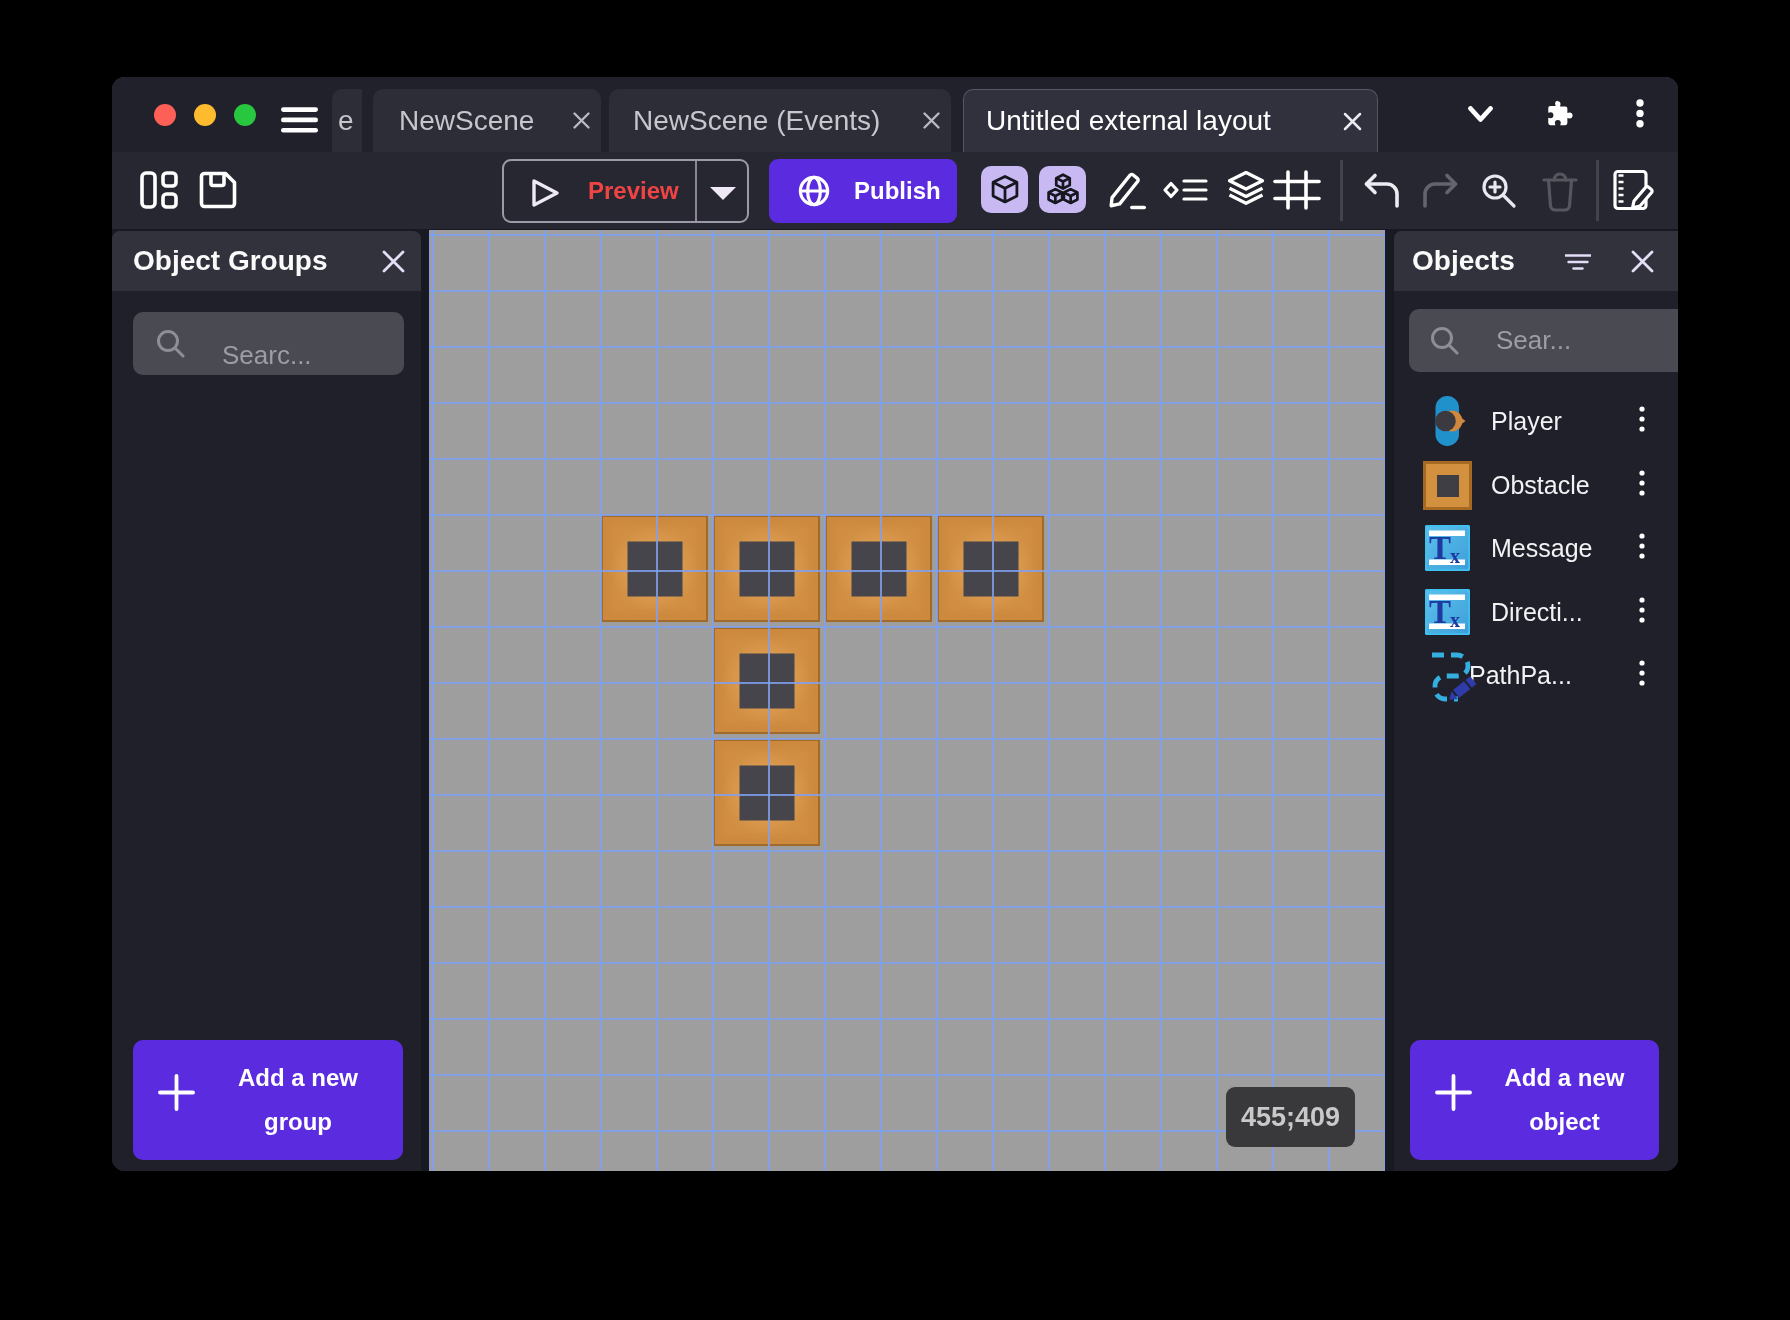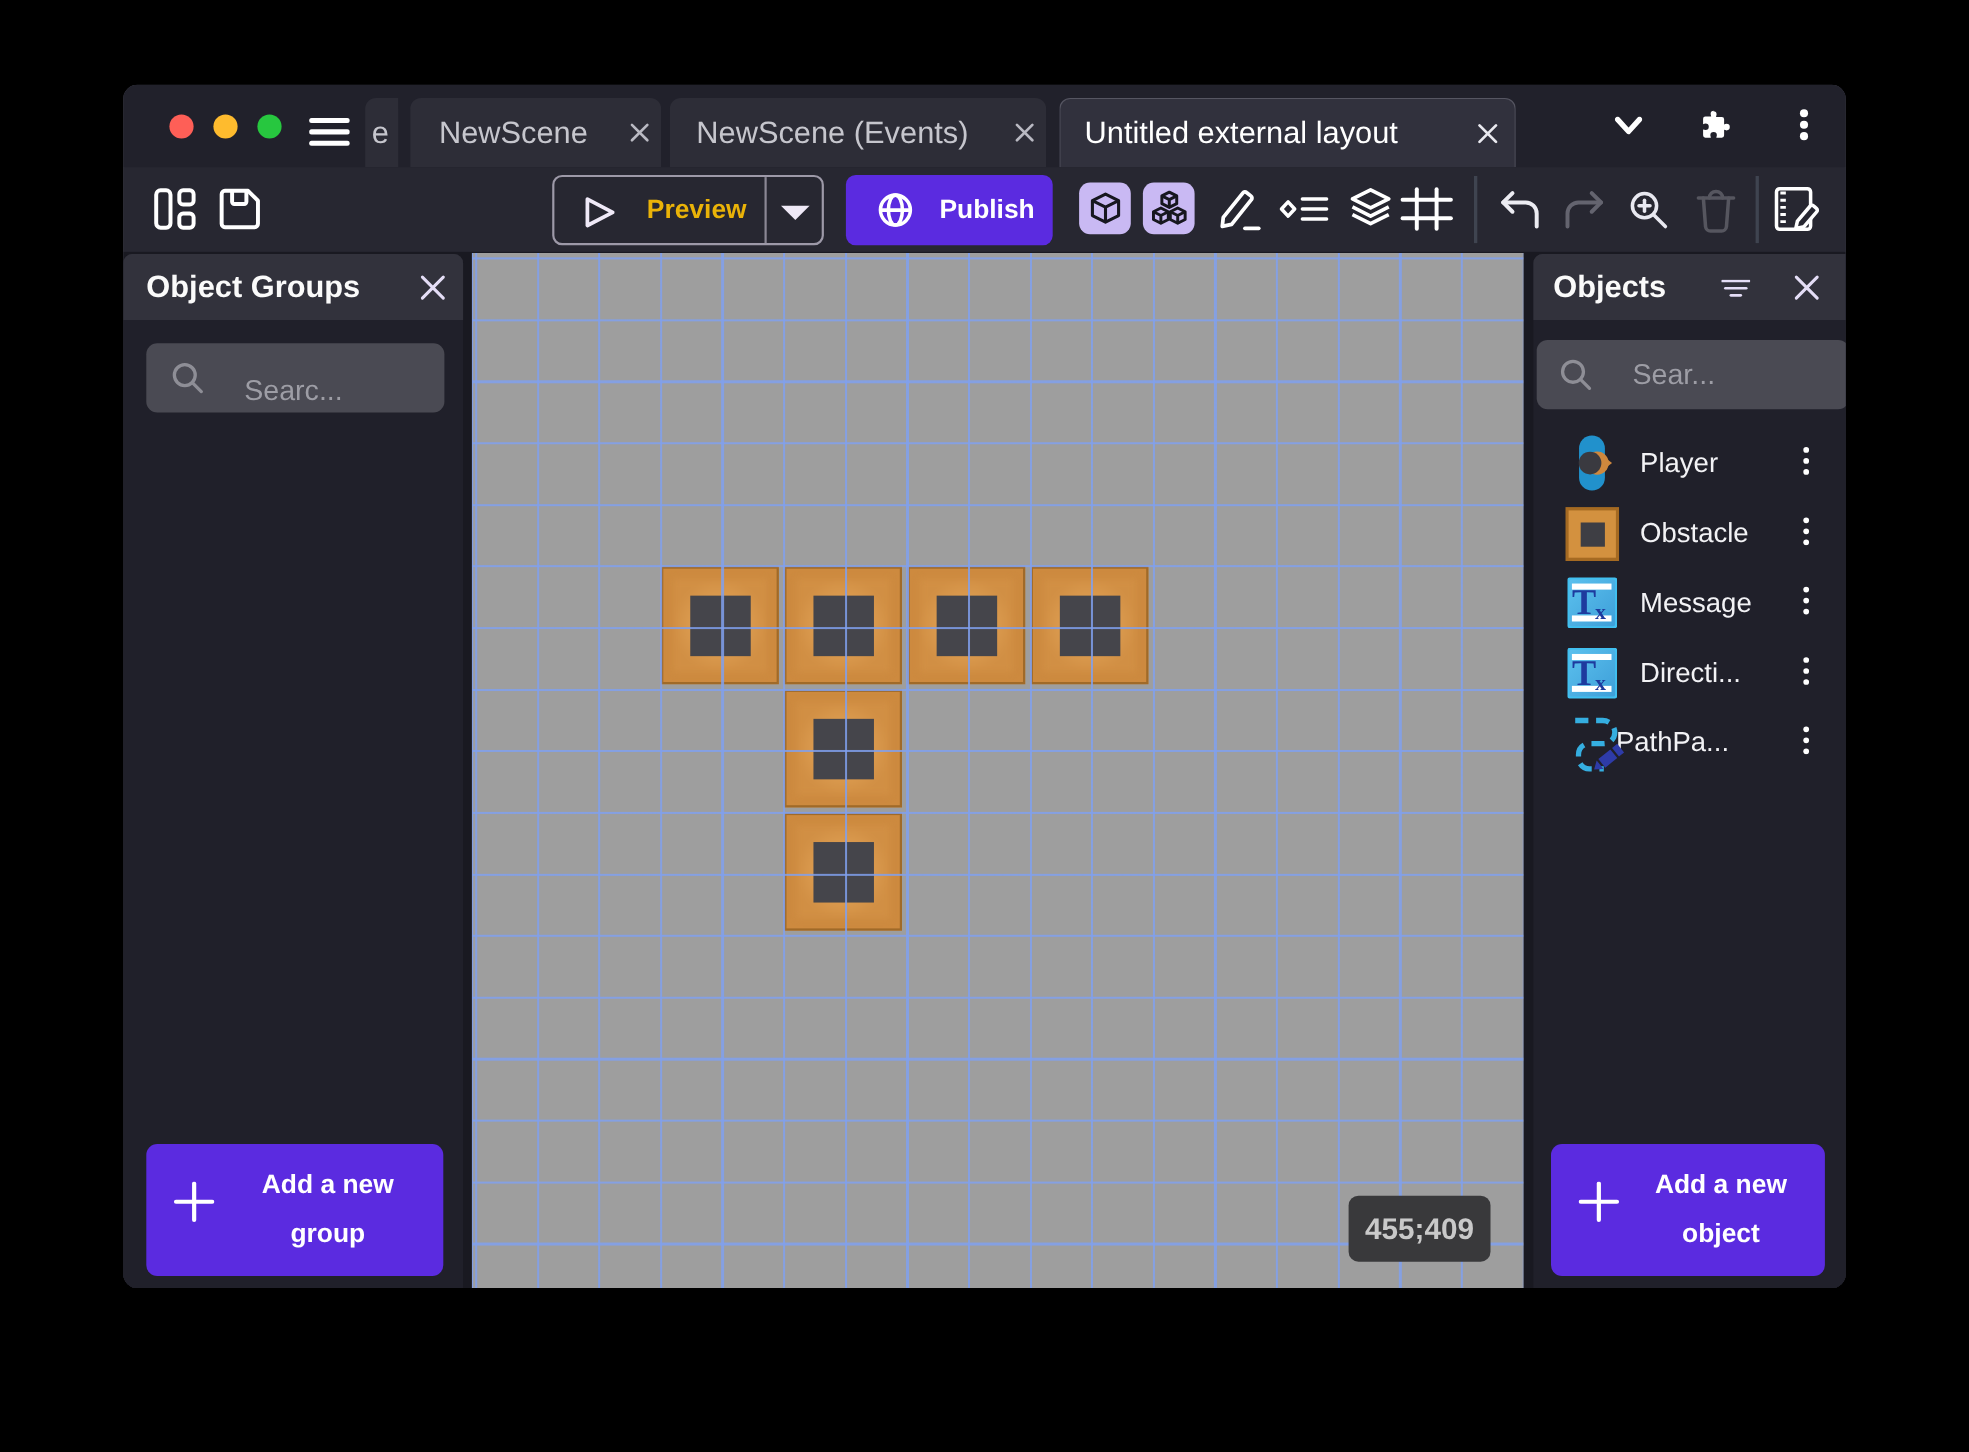--- a/index.html
+++ b/index.html
@@ -109,21 +109,21 @@
         <rect x="24" y="3" width="13" height="13" rx="3.5"></rect>
         <rect x="24" y="24" width="13" height="13" rx="3.5"></rect>
       </g>
     </svg>
     <svg class="abs" style="left:86px;top:18px;" width="40" height="40" viewBox="0 0 40 40">
       <g fill="none" stroke="#fff" stroke-width="3.6" stroke-linejoin="round">
         <path d="M6.5 3.5 h21 l9 9 v21 a3 3 0 0 1 -3 3 h-27 a3 3 0 0 1 -3 -3 v-27 a3 3 0 0 1 3 -3 z"></path>
         <path d="M26 3.5 v10 a2 2 0 0 1 -2 2 h-9 a2 2 0 0 1 -2 -2 v-10"></path>
       </g>
     </svg>
-    <div class="tbtn" style="top:7px;left:390px;width:247px;border:2px solid #9d99a8;color:#eab308;">
+    <div class="tbtn" style="top:7px;left:390px;width:247px;border:2px solid #9d99a8;color:#ef4444;">
       <svg class="abs" style="left:26px;top:17px;" width="31" height="30" viewBox="0 0 31 30">
         <path d="M4 3 L27 15 L4 27 Z" fill="none" stroke="#efe9f7" stroke-width="3.4" stroke-linejoin="round"></path>
       </svg>
       <span style="position:absolute;left:84px;top:50%;transform:translateY(-50%);font-size:24px;font-weight:700;">Preview</span>
       <div style="position:absolute;left:191px;top:0;width:2px;height:100%;background:#8a8794;"></div>
       <svg class="abs" style="left:205px;top:25px;" width="28" height="15" viewBox="0 0 28 15">
         <path d="M1 1 L14 14 L27 1 Z" fill="#efe9f7"></path>
       </svg>
     </div>
     <div class="tbtn" style="top:7px;left:657px;width:188px;background:#5b2be0;color:#fff;">
@@ -276,21 +276,21 @@
           <g stroke="#e4ddf6" stroke-width="2.4" stroke-linecap="round">
             <line x1="0.5" y1="1.5" x2="25.5" y2="1.5"></line>
             <line x1="3.5" y1="8" x2="22.5" y2="8"></line>
             <line x1="8.5" y1="14.5" x2="17.5" y2="14.5"></line>
           </g>
         </svg>
         <svg class="abs" style="left:237px;top:19px;" width="23" height="23" viewBox="0 0 23 23">
           <path d="M2 2 L21 21 M21 2 L2 21" stroke="#e4ddf6" stroke-width="2.8" stroke-linecap="round"></path>
         </svg>
       </div>
-      <div class="search" style="left:3px;top:78px;width:284px;">
+      <div class="search" style="left:15px;top:78px;width:284px;">
         <svg class="abs" style="left:21px;top:17px;" width="29" height="29" viewBox="0 0 29 29">
           <g fill="none" stroke="#8e8e96" stroke-width="3">
             <circle cx="12" cy="12" r="9.5"></circle>
             <line x1="19.5" y1="19.5" x2="27" y2="27" stroke-linecap="round"></line>
           </g>
         </svg>
         <span style="margin-left:87px;">Sear...</span>
       </div>
 
       <div class="row" style="top:158px;">

